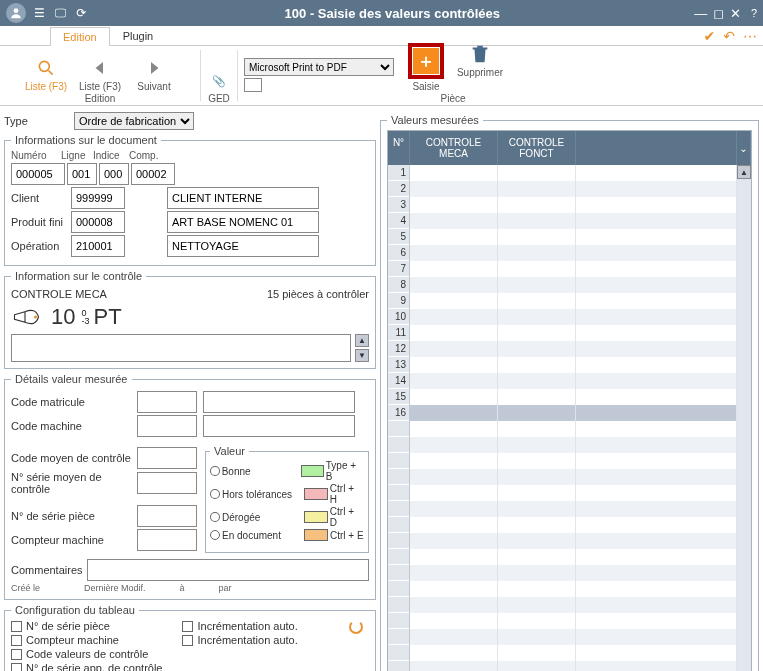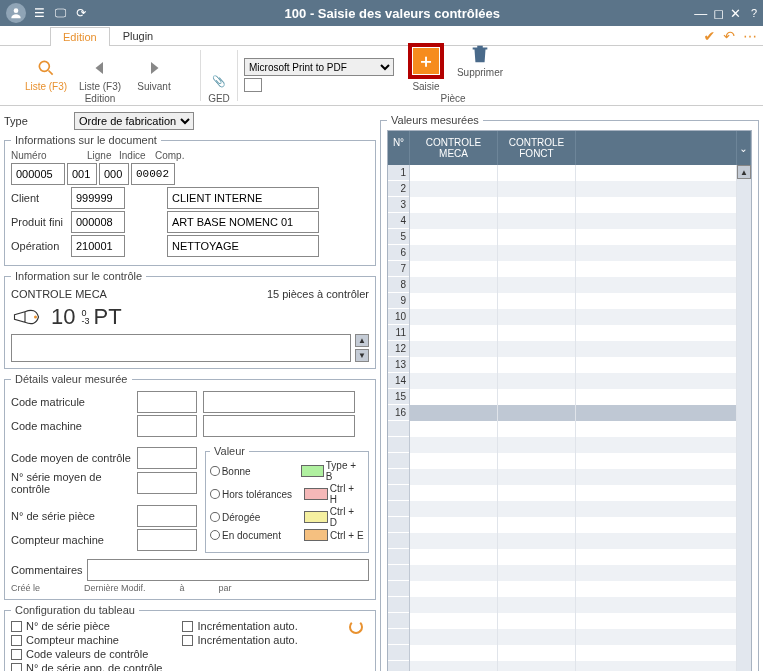--- a/index.html
+++ b/index.html
@@ -44,26 +44,26 @@
 
   .row { display: flex; align-items: center; margin: 2px 0; gap: 6px; }
   .lbl { width: 64px; font-size: 11px; }
   .lbl2 { width: 120px; font-size: 11px; }
   select.type-sel { border: 1px solid #888; height: 18px; font-size: 11px; width: 120px; }
 
   fieldset { border: 1px solid #a8b3c1; margin: 4px 0; padding: 4px 6px 6px 6px; position: relative; }
   fieldset legend { font-size: 11px; color: #444; padding: 0 4px; }
 
   input[type=text] { border: 1px solid #888; height: 22px; font-size: 11px; padding: 0 4px; background: #fff; }
-  .w50 { width: 54px; } .w30 { width: 30px; } .w40 { width: 44px; font-family: Liberation Mono, monospace; }
+  .w50 { width: 54px; } .w30 { width: 30px; } .w40 { width: 44px; }
   .w60 { width: 60px; } .w150 { width: 152px; } .shade { background: #e9edf2; }
 
   .doc-headers { display: flex; gap: 0; font-size: 10px; color: #555; }
   .doc-headers > span { }
-  .dh1 { width: 76px; } .dh2 { width: 32px; } .dh3 { width: 36px; } .dh4 { width: 50px; }
+  .dh1 { width: 50px; } .dh2 { width: 32px; } .dh3 { width: 36px; } .dh4 { width: 50px; }
 
   .ctrl-display { display: flex; align-items: center; gap: 6px; margin: 4px 0; }
   .megaphone { width: 34px; height: 26px; display:flex; align-items:center; justify-content:center; }
   .megaphone svg { width: 30px; height: 24px; }
   .tolerance { font-size: 9px; line-height: 8px; color: #222; }
   .bigval { font-size: 22px; font-weight: 300; }
   .unit { font-size: 22px; font-weight: 300; margin-left: -2px; }
   .pieces-right { margin-left: auto; font-size: 11px; }
 
   .textarea { width: 100%; height: 28px; border: 1px solid #888; background: #fff; }

